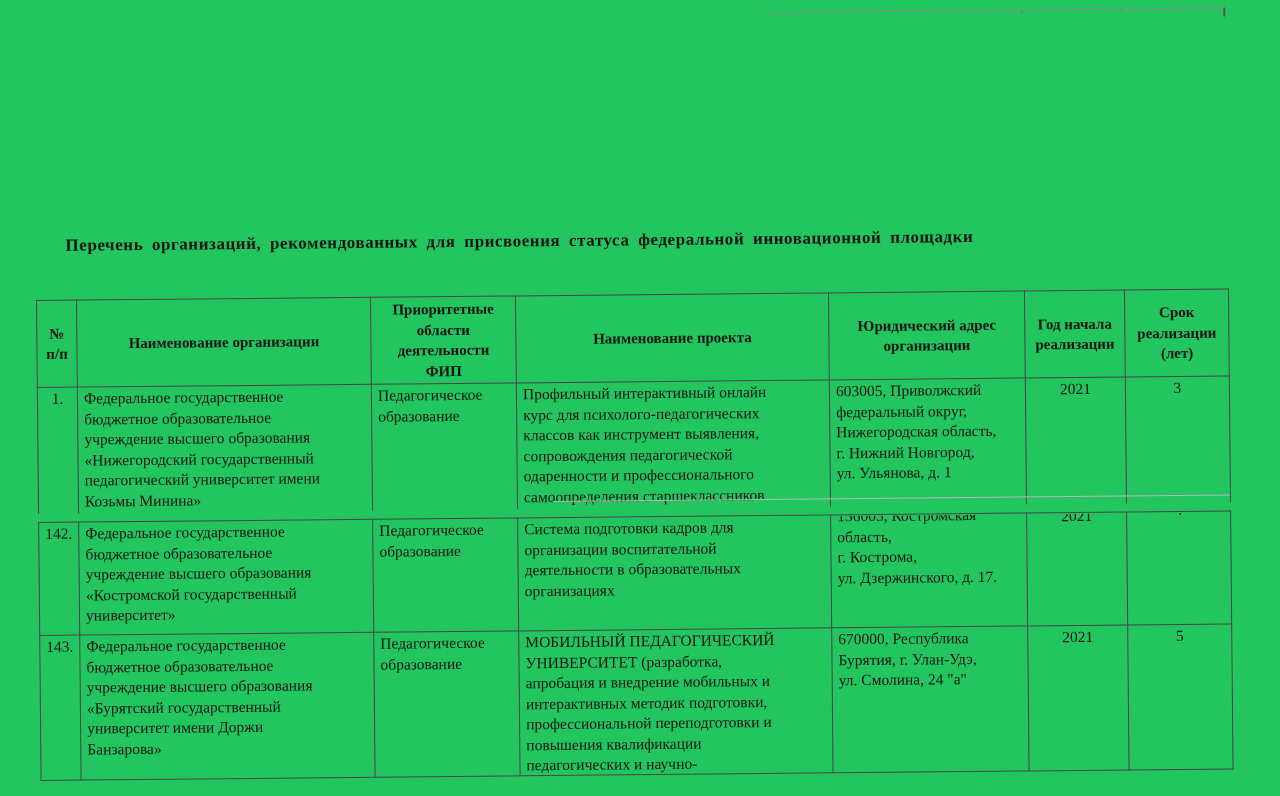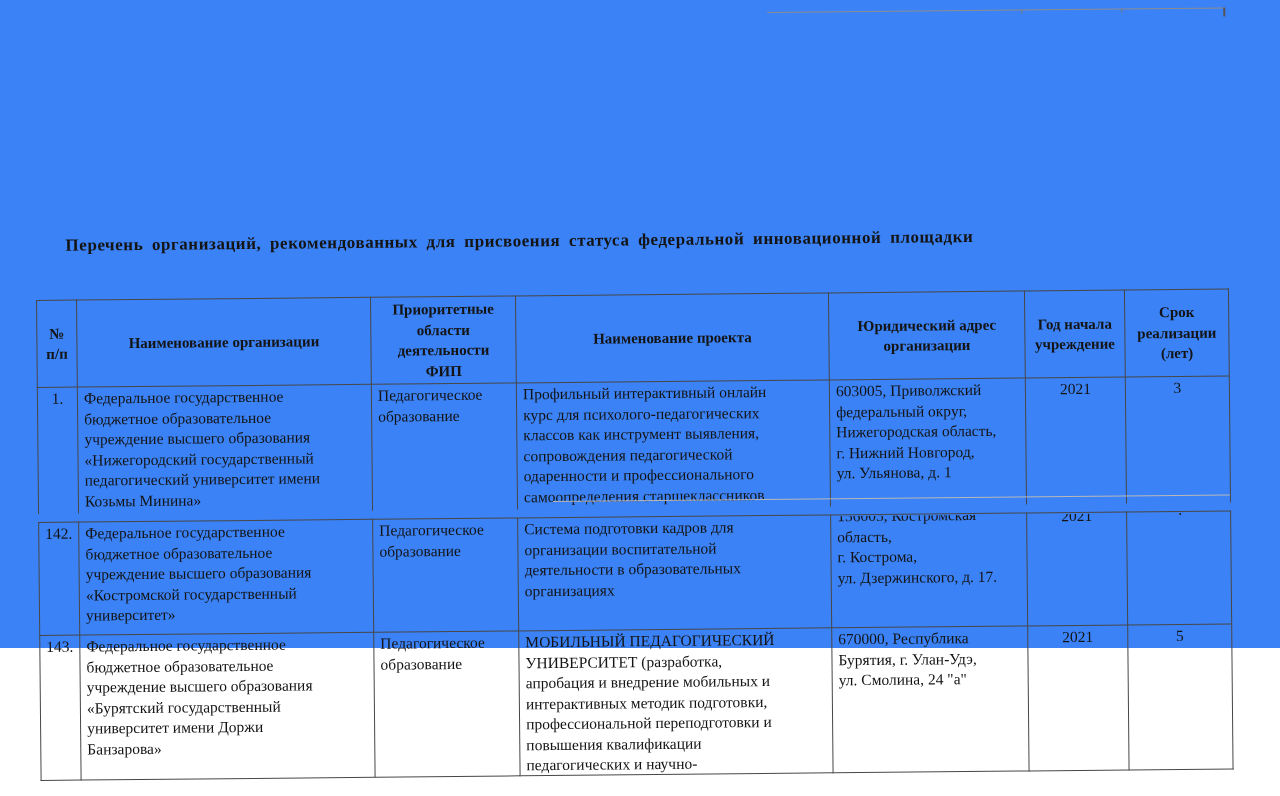--- a/index.html
+++ b/index.html
@@ -3,21 +3,21 @@
 <meta charset="utf-8">
 <style>
   * { margin: 0; padding: 0; box-sizing: border-box; }
   html, body {
     width: 1280px; height: 796px;
     background: #ffffff;
     overflow: hidden;
     font-family: "Liberation Serif", "DejaVu Serif", serif;
     color: #141414;
   }
-  .page { position: relative; width: 1280px; height: 648px; background: #3b82f6; }
+  .page { position: relative; width: 1280px; height: 796px; background: #22c55e; }
   
   .sheet {
     position: absolute; inset: 0;
     transform: rotate(-0.55deg);
     transform-origin: 36px 300px;
   }
 
   
   .remnant { position: absolute; left: 770px; top: 19px; width: 458px; height: 12px; }
   .remnant .line  { position: absolute; left: 0; right: 0; top: 0; height: 1px; background: #8d8d8d; }
@@ -101,21 +101,21 @@
 п/п</th>
           <th>Наименование организации</th>
           <th class="pre">Приоритетные
 области
 деятельности
 ФИП</th>
           <th>Наименование проекта</th>
           <th class="pre">Юридический адрес
 организации</th>
           <th class="pre">Год начала
-учреждение</th>
+реализации</th>
           <th class="pre">Срок
 реализации
 (лет)</th>
         </tr>
       </thead>
       <tbody>
         <tr class="row1">
           <td class="cell-num">
               <div class="box">1.</div>
             </td>

